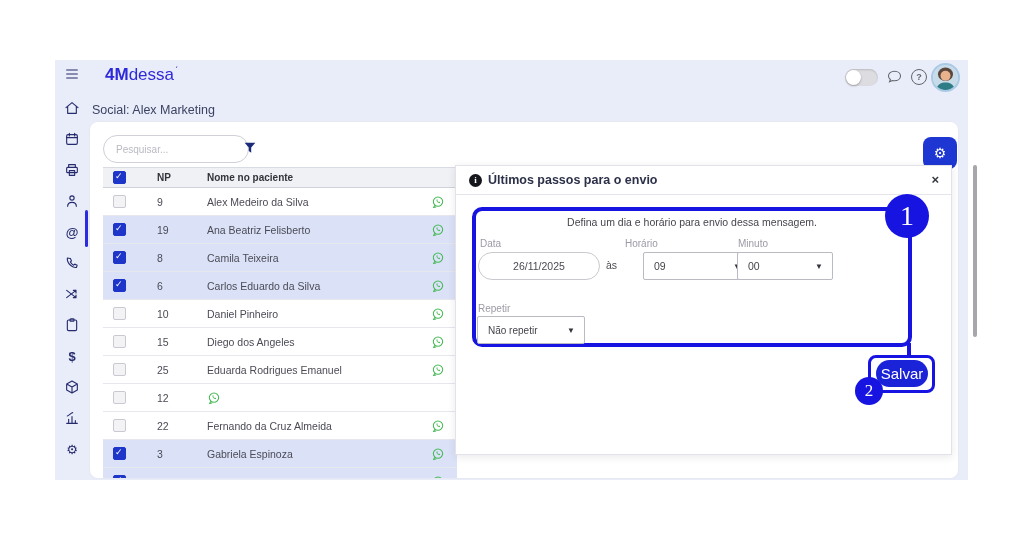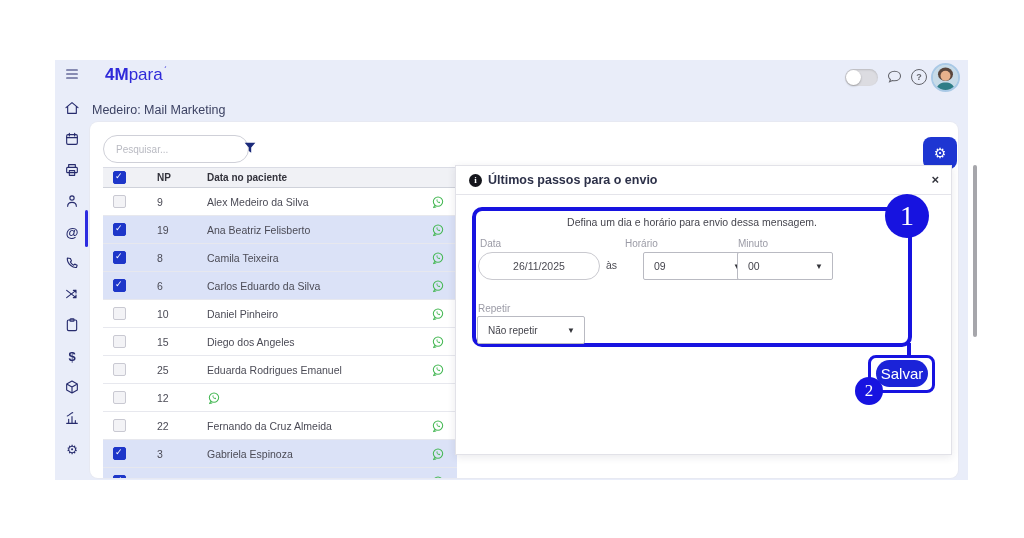--- a/index.html
+++ b/index.html
@@ -135,55 +135,55 @@
       </span>
       <span class="sb-icon">
         <svg viewBox="0 0 24 24">
             <path d="M4 20h16M7 20v-6M12 20v-10M17 20v-4M5 9c3-1 6-5 8-5"></path>
           </svg>
       </span>
       <span class="sb-icon txt">⚙</span>
     </nav>
     <div class="active-bar"></div>
 
-    <div class="logo"><span class="b">4M</span><span class="r">para</span><span class="mk">ˊ</span></div>
+    <div class="logo"><span class="b">4M</span><span class="r">dessa</span><span class="mk">ˊ</span></div>
     <div class="toggle">
         <span class="knob"></span>
       </div>
     <span class="tb-ic" style="left:831px">
       <svg viewBox="0 0 24 24">
           <path d="M12 4.5c5 0 8.5 3 8.5 6.8s-3.5 6.8-8.5 6.8c-1 0-2-.1-2.9-.4L5 19.5l1.2-3.2c-1.6-1.2-2.7-3-2.7-5 0-3.8 3.5-6.8 8.5-6.8z"></path>
         </svg>
     </span>
     <span class="tb-ic help">?</span>
     <span class="avatar">
       <svg viewBox="0 0 30 30" width="25" height="25">
         <rect width="30" height="30" fill="#c7dbe8"></rect>
         <ellipse cx="15" cy="11" rx="9" ry="8" fill="#5a463c"></ellipse>
         <circle cx="15" cy="13" r="6" fill="#e8b28c"></circle>
         <path d="M4 30c1-7 6-9 11-9s10 2 11 9z" fill="#2e7d86"></path>
       </svg>
     </span>
 
-    <div class="page-title">Medeiro: Mail Marketing</div>
+    <div class="page-title">Social: Alex Marketing</div>
 
     <div class="card">
       <input class="search" placeholder="Pesquisar..." style="">
       <span class="funnel">
         <svg viewBox="0 0 24 24" width="16" height="16">
             <path d="M4 4h16l-6.2 7.2V19l-3.6-2.6v-5.2z" fill="#1b2a7a"></path>
           </svg>
       </span>
       <button class="gear-btn">⚙</button>
 
       <div class="table">
         <div class="thead">
           <span class="cb on"></span>
           <span class="col-np">NP</span>
-          <span class="col-nm">Data no paciente</span>
+          <span class="col-nm">Nome no paciente</span>
         </div>
         <div id="rows">
   <div class="trow">
     <span class="cb"></span>
     <span class="col-np">9</span>
     <span class="col-nm">Alex Medeiro da Silva</span>
     <span class="wa">
       <svg viewBox="0 0 24 24" width="14" height="14" fill="none" stroke="#45b854" stroke-width="1.8" stroke-linecap="round" stroke-linejoin="round">
         <circle cx="12" cy="11.3" r="8"></circle>
         <path d="M6 18.2 4.4 21.6l3.9-1.1"></path>

